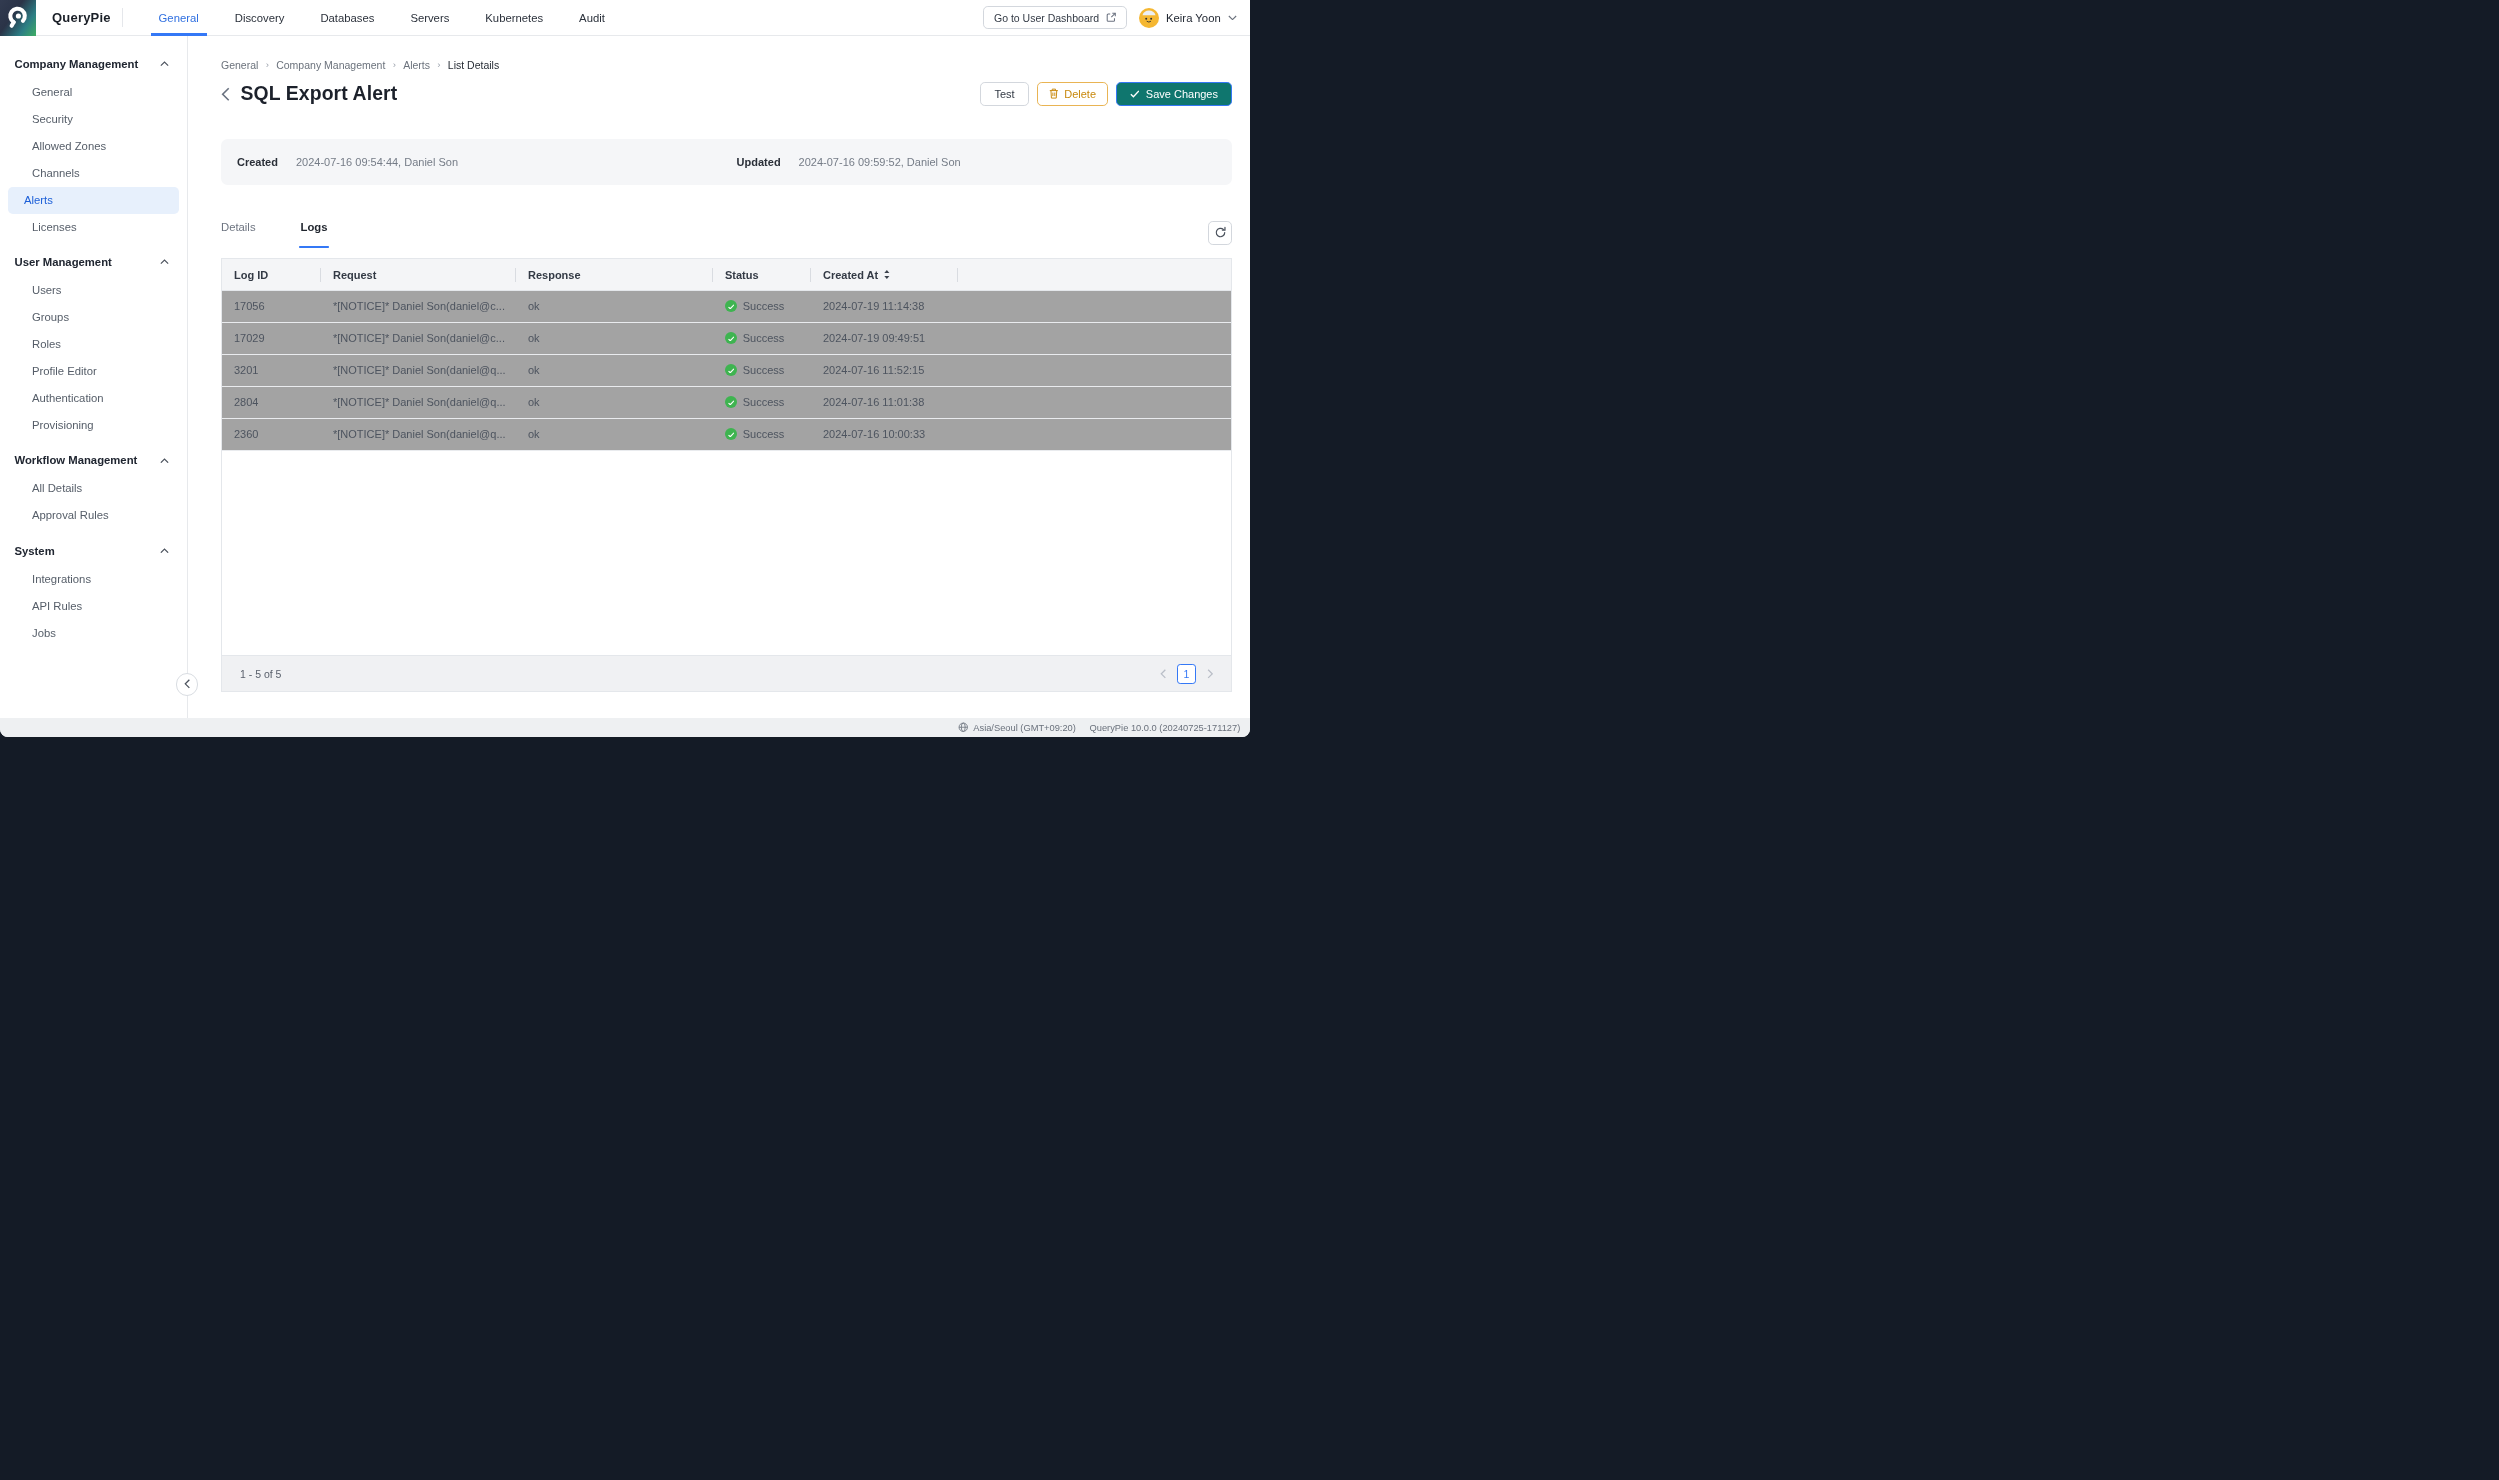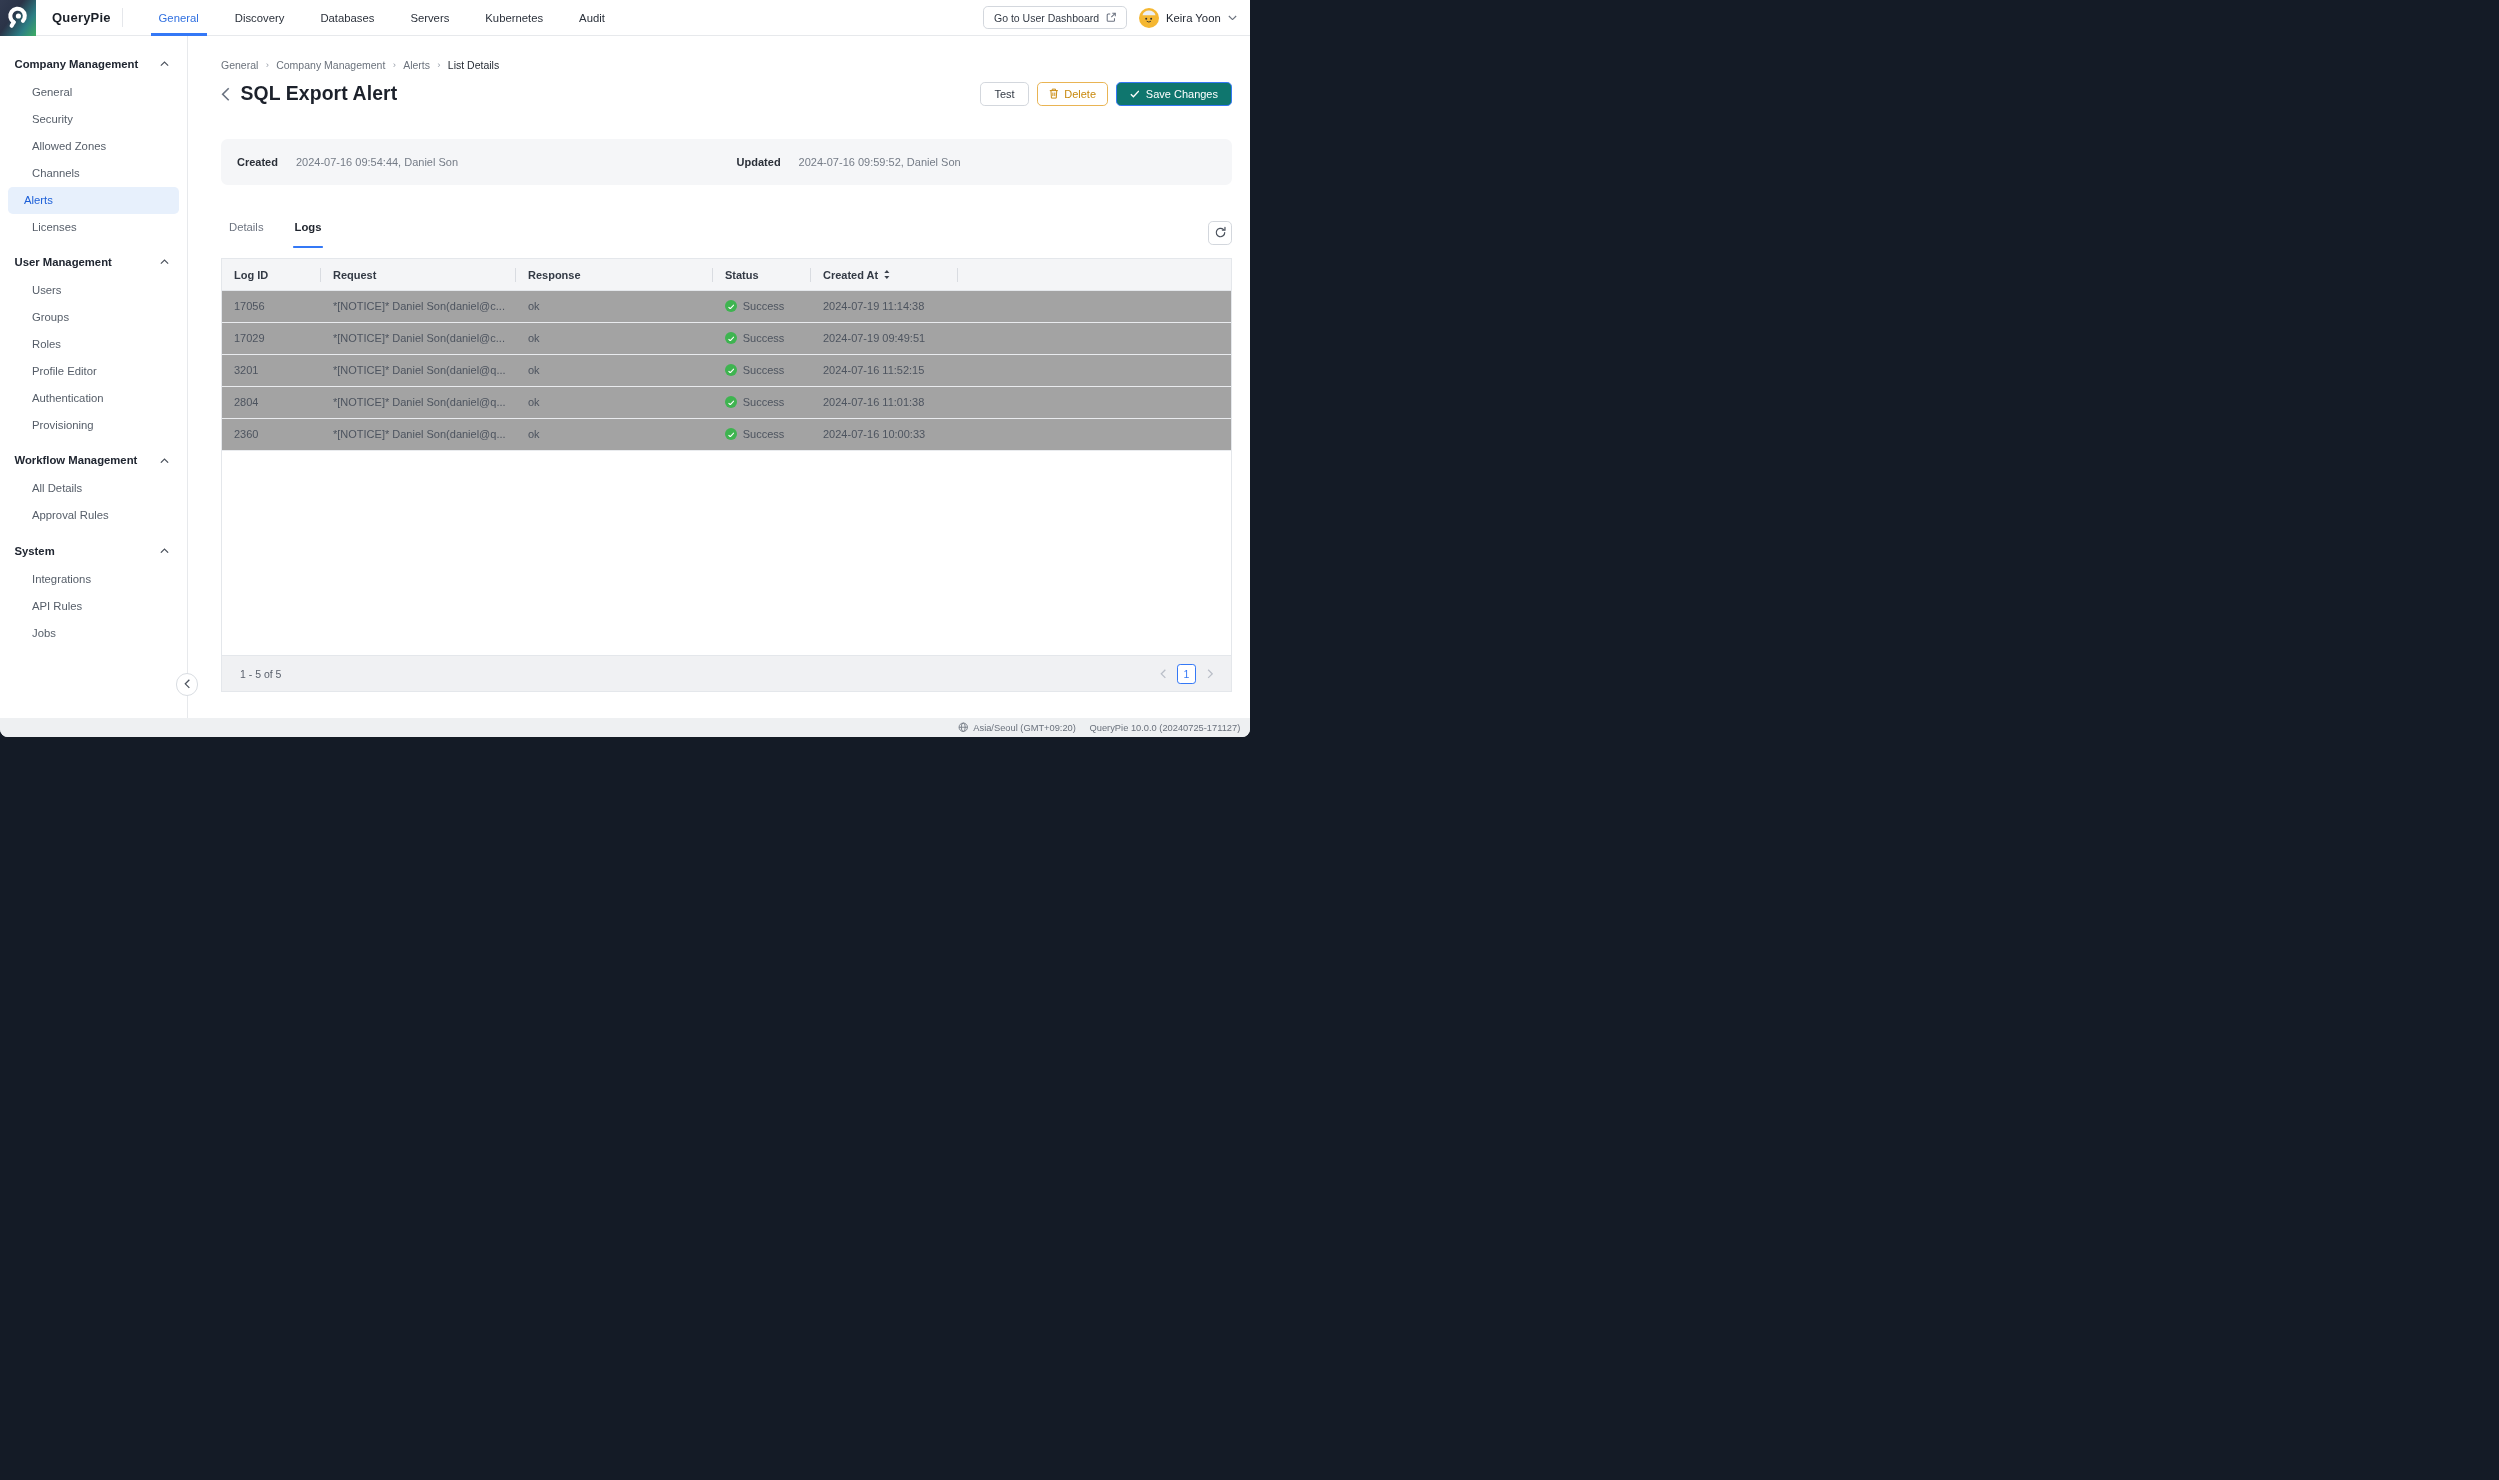--- a/index.html
+++ b/index.html
@@ -49,21 +49,21 @@
   .btn-primary { background:#0f766e; border:0.8px solid #3478f6; color:#fff; padding:0 13px; gap:6.5px; }
 
   
   .meta-bar { margin-top:33px; height:46px; background:#f5f6f8; border-radius:6.5px; display:flex; align-items:center; }
   .meta-col { display:flex; align-items:center; }
   .meta-col.first { flex:0 0 51%; padding-left:16px; }
   .meta-label { font-size:11px; font-weight:700; color:#2a2f38; }
   .meta-value { font-size:11px; color:#757c87; margin-left:18px; }
 
   
-  .tabs-row { margin-top:36px; height:27px; position:relative; display:flex; gap:31px;margin-left:8px; }
+  .tabs-row { margin-top:36px; height:27px; position:relative; display:flex; gap:45px; }
   .tab { font-size:11.3px; font-weight:500; color:#6d7480; cursor:pointer; position:relative; padding-bottom:8px; height:100%; }
   .tab.active { color:#1f242d; font-weight:700; }
   .tab.active::after { content:""; position:absolute; left:-1.6px; right:-1.6px; bottom:0; height:2.4px; background:#3478f6; border-radius:0.8px; }
   .refresh-btn { position:absolute; right:0; top:0; width:24px; height:24px; border:0.8px solid #d3d7dd; border-radius:4.8px; background:#fff; display:flex; align-items:center; justify-content:center; cursor:pointer; }
 
   
   .table-card { margin-top:10.5px; height:434px; border:0.8px solid #e4e7eb; border-radius:0; display:flex; flex-direction:column; overflow:hidden; }
   .t-grid { display:grid; grid-template-columns:99px 195px 197px 98px 147px 1fr; align-items:center; }
   .t-header { height:31.5px; background:#f4f5f7; border-bottom:0.8px solid #e4e7eb; flex:0 0 31.5px; }
   .th { font-size:11px; font-weight:700; color:#333a45; padding-left:12px; height:100%; display:flex; align-items:center; position:relative; gap:5.7px; }

